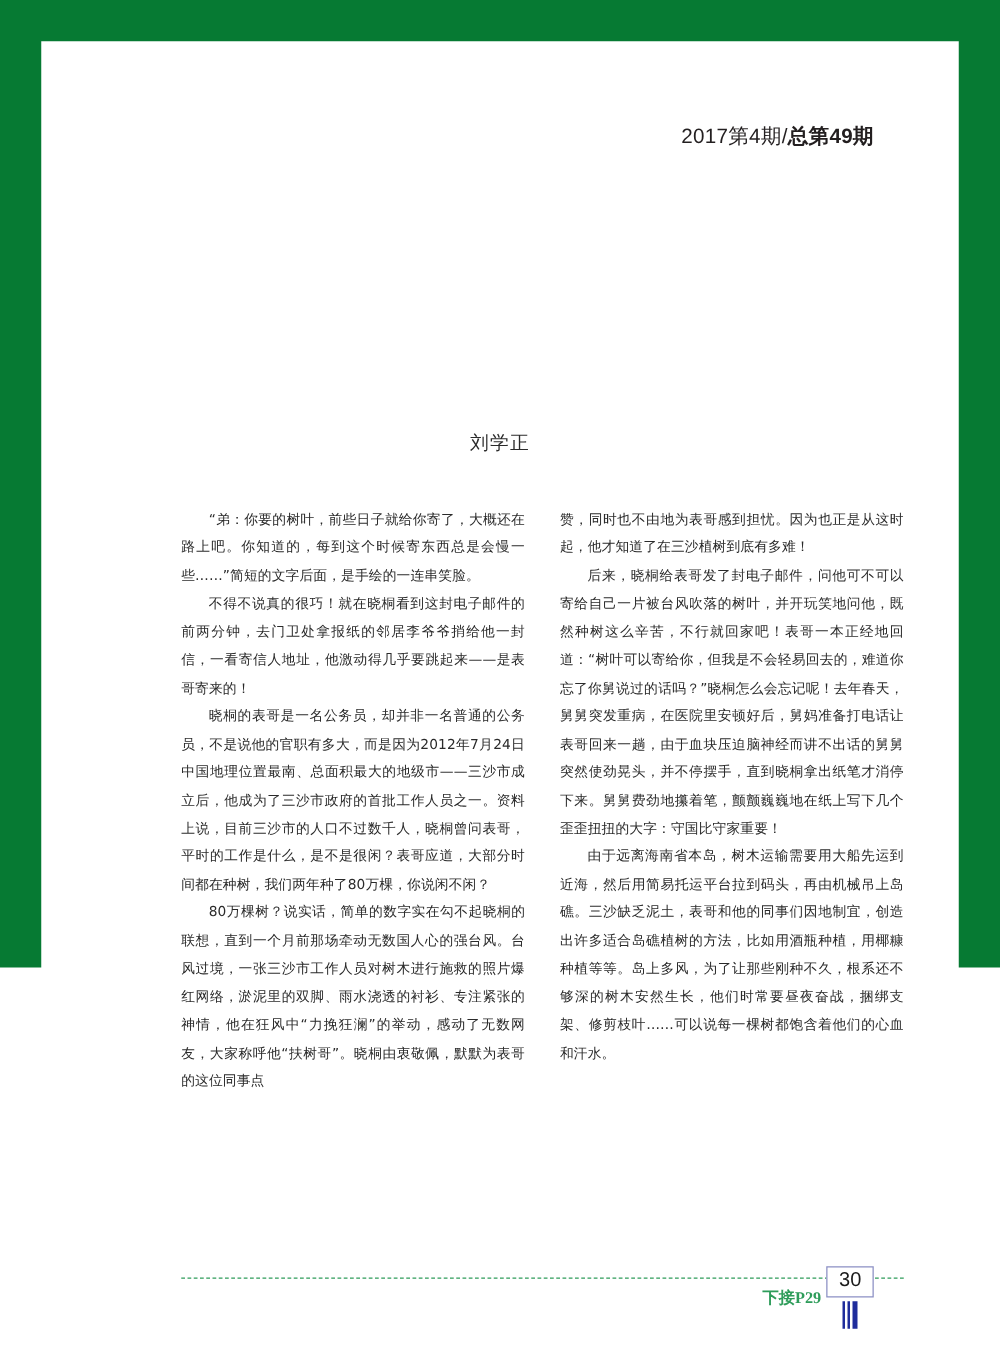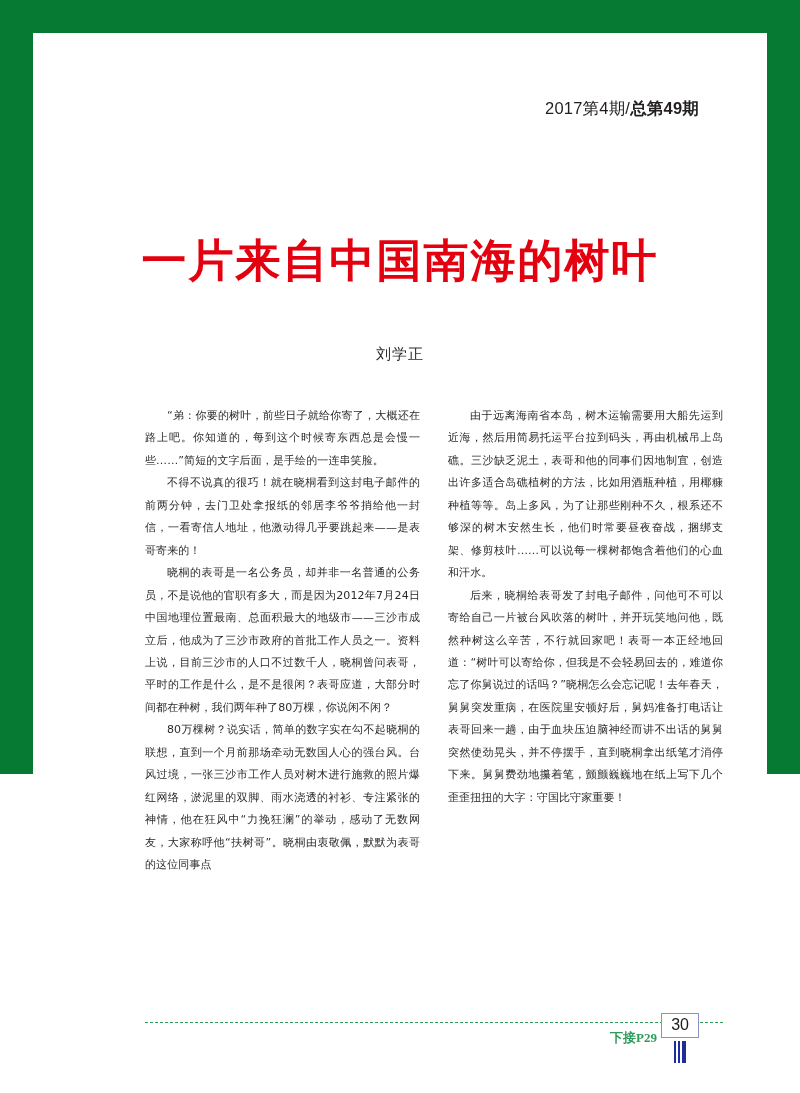--- a/index.html
+++ b/index.html
@@ -161,36 +161,36 @@
 </head>
 <body>
 
 <div class="page-frame">
   <div class="page-sheet">
 
     <div class="issue-line">
       <span class="issue-a">2017第4期/</span><span class="issue-b">总第49期</span>
     </div>
 
-    <h1 class="headline">一片来自中国南海的树叶</h1>
 
     <div class="byline">刘学正</div>
 
     <div class="body-area">
 
       <div class="col col-left">
         <p>“弟：你要的树叶，前些日子就给你寄了，大概还在路上吧。你知道的，每到这个时候寄东西总是会慢一些……”简短的文字后面，是手绘的一连串笑脸。</p>
         <p>不得不说真的很巧！就在晓桐看到这封电子邮件的前两分钟，去门卫处拿报纸的邻居李爷爷捎给他一封信，一看寄信人地址，他激动得几乎要跳起来——是表哥寄来的！</p>
         <p>晓桐的表哥是一名公务员，却并非一名普通的公务员，不是说他的官职有多大，而是因为2012年7月24日中国地理位置最南、总面积最大的地级市——三沙市成立后，他成为了三沙市政府的首批工作人员之一。资料上说，目前三沙市的人口不过数千人，晓桐曾问表哥，平时的工作是什么，是不是很闲？表哥应道，大部分时间都在种树，我们两年种了80万棵，你说闲不闲？</p>
         <p>80万棵树？说实话，简单的数字实在勾不起晓桐的联想，直到一个月前那场牵动无数国人心的强台风。台风过境，一张三沙市工作人员对树木进行施救的照片爆红网络，淤泥里的双脚、雨水浇透的衬衫、专注紧张的神情，他在狂风中“力挽狂澜”的举动，感动了无数网友，大家称呼他“扶树哥”。晓桐由衷敬佩，默默为表哥的这位同事点</p>
       </div>
 
       <div class="col col-right">
+        <p class="cont">赞，同时也不由地为表哥感到担忧。因为也正是从这时起，他才知道了在三沙植树到底有多难！</p>
+        <p>后来，晓桐给表哥发了封电子邮件，问他可不可以寄给自己一片被台风吹落的树叶，并开玩笑地问他，既然种树这么辛苦，不行就回家吧！表哥一本正经地回道：“树叶可以寄给你，但我是不会轻易回去的，难道你忘了你舅说过的话吗？”晓桐怎么会忘记呢！去年春天，舅舅突发重病，在医院里安顿好后，舅妈准备打电话让表哥回来一趟，由于血块压迫脑神经而讲不出话的舅舅突然使劲晃头，并不停摆手，直到晓桐拿出纸笔才消停下来。舅舅费劲地攥着笔，颤颤巍巍地在纸上写下几个歪歪扭扭的大字：守国比守家重要！</p>
         <p>由于远离海南省本岛，树木运输需要用大船先运到近海，然后用简易托运平台拉到码头，再由机械吊上岛礁。三沙缺乏泥土，表哥和他的同事们因地制宜，创造出许多适合岛礁植树的方法，比如用酒瓶种植，用椰糠种植等等。岛上多风，为了让那些刚种不久，根系还不够深的树木安然生长，他们时常要昼夜奋战，捆绑支架、修剪枝叶……可以说每一棵树都饱含着他们的心血和汗水。</p>
-        <p>后来，晓桐给表哥发了封电子邮件，问他可不可以寄给自己一片被台风吹落的树叶，并开玩笑地问他，既然种树这么辛苦，不行就回家吧！表哥一本正经地回道：“树叶可以寄给你，但我是不会轻易回去的，难道你忘了你舅说过的话吗？”晓桐怎么会忘记呢！去年春天，舅舅突发重病，在医院里安顿好后，舅妈准备打电话让表哥回来一趟，由于血块压迫脑神经而讲不出话的舅舅突然使劲晃头，并不停摆手，直到晓桐拿出纸笔才消停下来。舅舅费劲地攥着笔，颤颤巍巍地在纸上写下几个歪歪扭扭的大字：守国比守家重要！</p>
       </div>
 
     </div>
 
     <div class="dashed-rule"></div>
 
     <div class="continued">下接P29</div>
 
     <div class="folio">
       <div class="folio-box">30</div>

